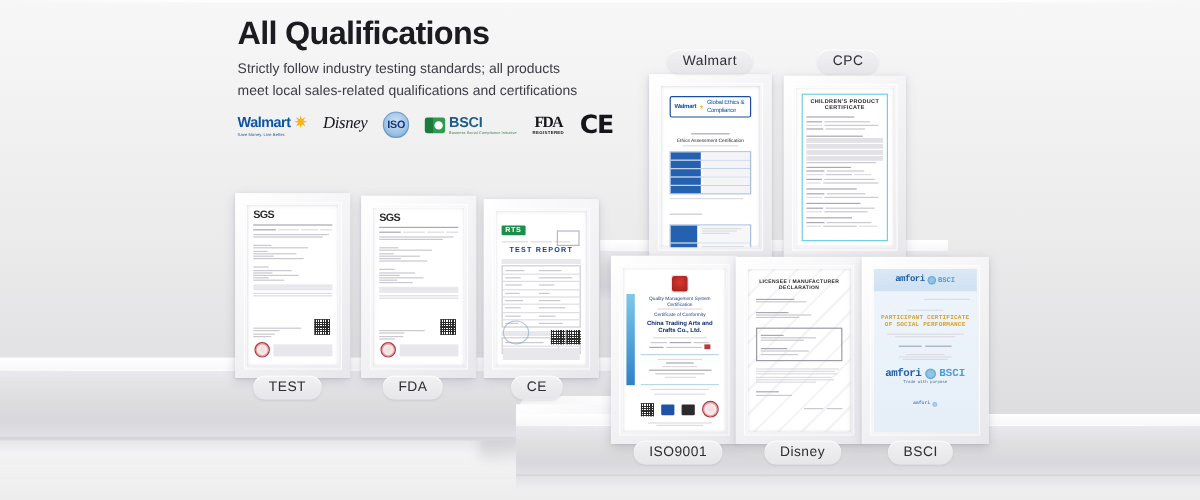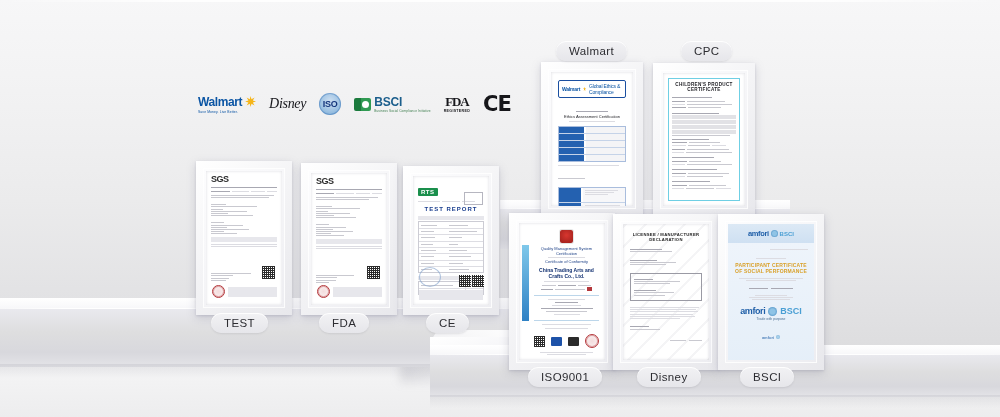--- a/index.html
+++ b/index.html
@@ -274,20 +274,24 @@
   <div id="corner-bevel"></div>
   <div id="corner-block"></div>
 
   <div class="ped" id="ped-right">
     <div class="top"></div>
       <div class="shine"></div>
       <div class="face"></div>
     <div class="base-shadow"></div>
   </div>
 
+  <div id="header">
+    <h1 id="title">All Qualifications</h1>
+    <p id="subtitle">Strictly follow industry testing standards;  all products meet local sales-related qualifications and certifications</p>
+  </div>
 
   <div id="logo-row">
 
     <div class="logo lg-walmart">
       <div class="wm-main">
         <span class="wm-txt">Walmart</span>
         <span class="wm-spark"></span>
       </div>
       <span class="wm-sub">Save Money. Live Better.</span>
     </div>
@@ -742,21 +746,21 @@
           <div class="ln" style="width:22%"></div>
               <div class="ln" style="width:18%"></div>
         </div>
       </div>
     </div>
       </div>
   </div>
   <div class="pill" style="left:637px;top:367px;">Disney</div>
 
   <div class="frame-shadow" style="left:715px;top:352px;width:100px;height:12px;"></div>
-  <div class="frame" style="left:718px;top:214px;width:92px;height:142px;">
+  <div class="frame" style="left:718px;top:214px;width:92px;height:142px;font-family:Liberation Mono, monospace;">
     <div class="inner-bevel">
         <div class="doc" style="padding:0;">
       <div class="amf-band" style="padding:6px 6px 5px;">
         <div style="display:flex;align-items:center;justify-content:center;gap:2px">
           <span class="amf-word" style="font-size:7.5px">amfori</span>
           <span class="amf-ring" style="width:7px;height:7px"></span>
           <span class="amf-word2" style="font-size:6px">BSCI</span>
         </div>
       </div>
       <div class="amf-body" style="padding:5px 6px;height:100%;box-sizing:border-box">

